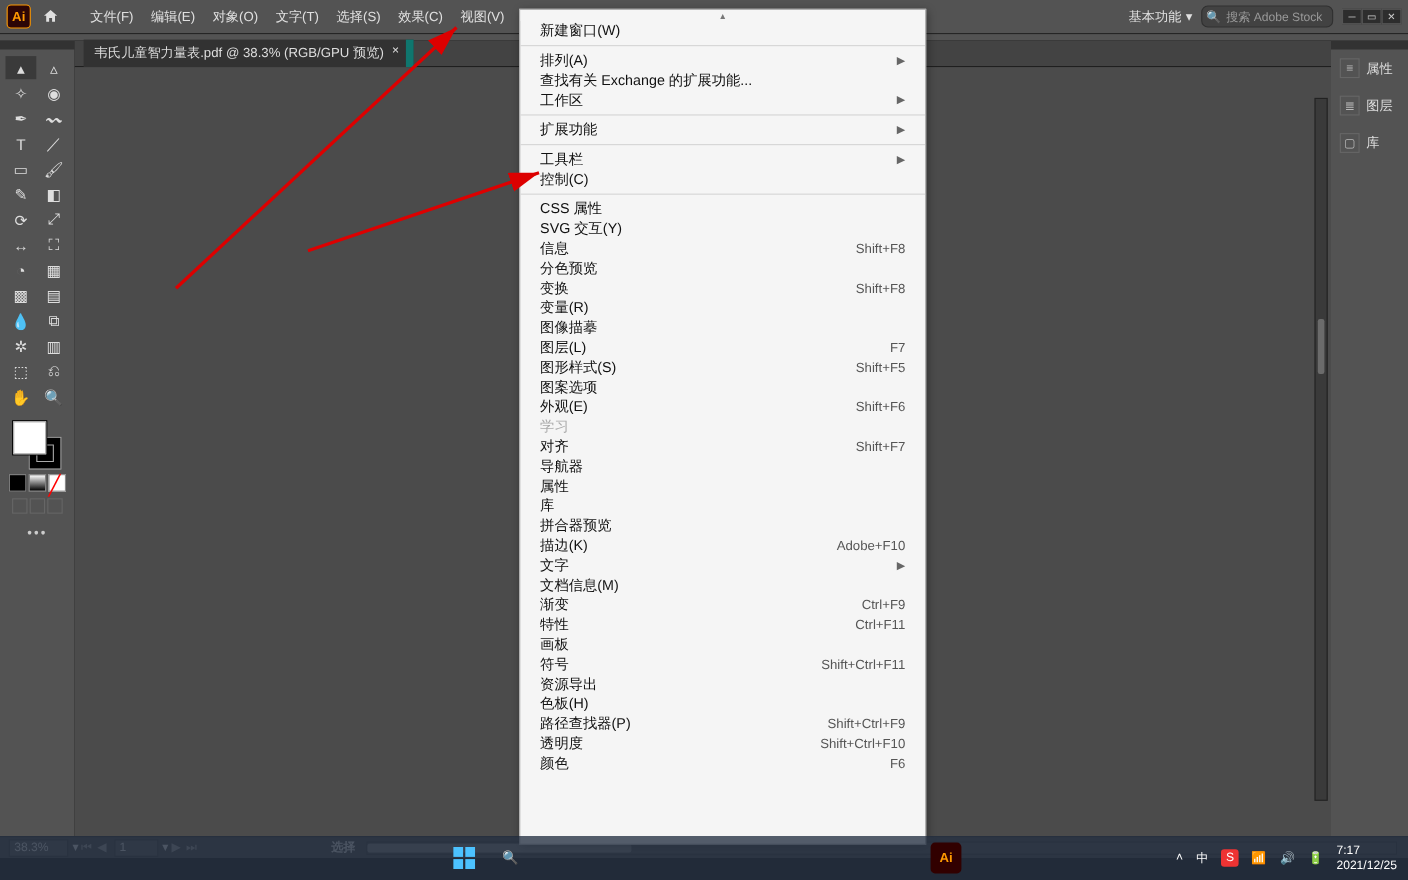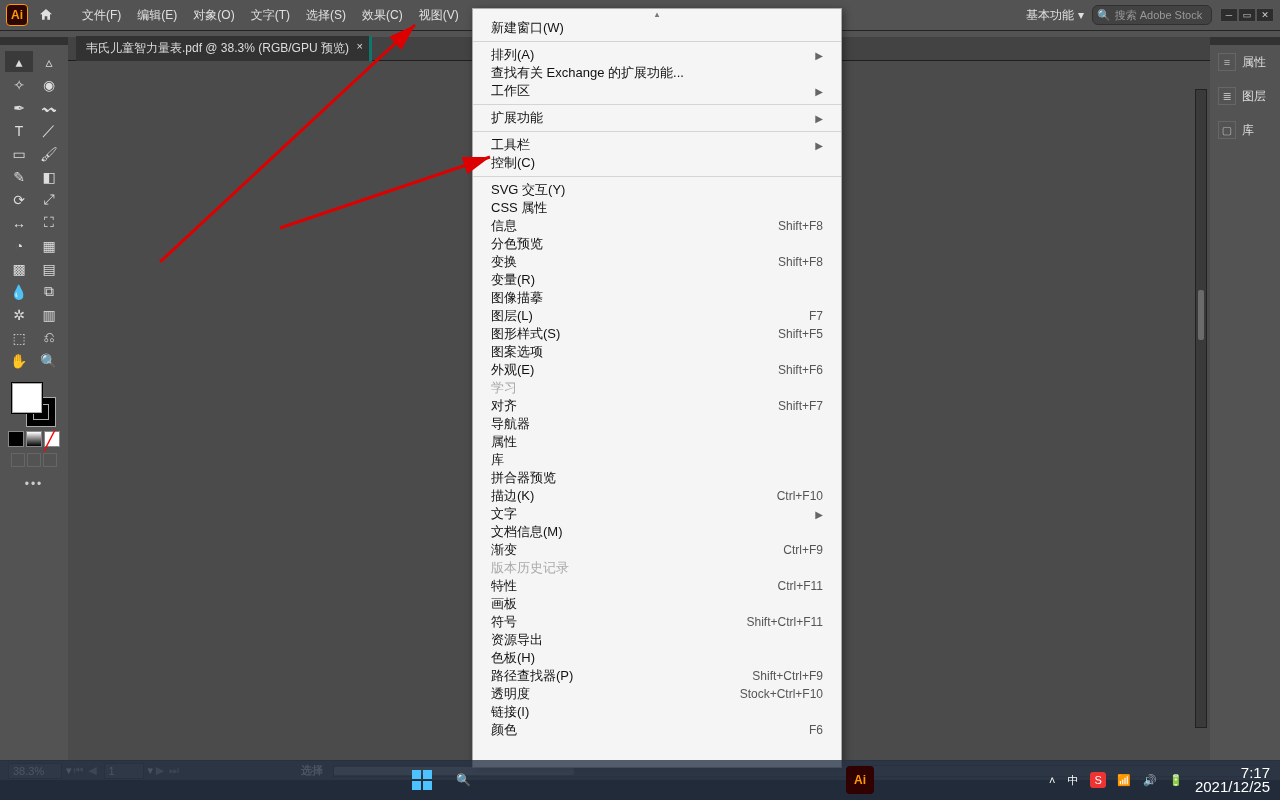--- a/index.html
+++ b/index.html
@@ -24,21 +24,21 @@
 .fill-stroke { position: relative; width: 44px; height: 44px; }
 .fs-fill { position: absolute; top: 0; left: 0; width: 30px; height: 30px; background: #fff; border: 1px solid #aaa; box-shadow: 0 0 0 1px #000; }
 .fs-stroke { position: absolute; bottom: 0; right: 0; width: 30px; height: 30px; background: #000; border: 1px solid #aaa; box-shadow: inset 0 0 0 6px #000, inset 0 0 0 7px #aaa; }
 .sw-row { display: flex; gap: 2px; margin-top: 4px; }
 .sw-sm { width: 16px; height: 16px; border: 1px solid #888; }
 .mode-row { display: flex; gap: 2px; margin-top: 6px; }
 .mode-row > div { width: 14px; height: 14px; border: 1px solid #666; }
 .dots { color: #ccc; margin-top: 10px; letter-spacing: 2px; }
 .doc-area { flex: 1; display: flex; flex-direction: column; background: #323232; }
 .doc-tab-bar { height: 24px; background: #434343; display: flex; align-items: center; padding-left: 8px; border-bottom: 1px solid #1f1f1f; }
-.doc-tab { background: #323232; color: #ddd; font-size: 12px; padding: 4px 20px 4px 10px; position: relative; border-right: 3px solid #0f766e; }
+.doc-tab { background: #323232; color: #ddd; font-size: 12px; padding: 4px 20px 4px 10px; position: relative; border-right: 7px solid #0f766e; }
 .doc-tab .close { position: absolute; right: 6px; top: 4px; color: #ddd; font-size: 11px; }
 .canvas-view { flex: 1; background: #4b4b4b; position: relative; }
 .right-sidebar { width: 70px; background: #535353; display: flex; flex-direction: column; }
 .rs-top { height: 8px; background: #323232; }
 .rs-item { display: flex; align-items: center; gap: 6px; color: #ddd; padding: 8px 8px; font-size: 12px; }
 .rs-icon { width: 18px; height: 18px; display: flex; align-items: center; justify-content: center; border: 1px solid #666; color: #bbb; font-size: 11px; }
 .scroll-v { position: absolute; right: 3px; top: 28px; bottom: 32px; width: 12px; background: #3a3a3a; border: 1px solid #222; }
 .scroll-v::after { content: ""; display: block; margin: 200px 2px 0 2px; height: 50px; background: #6b6b6b; border-radius: 2px; }
 .status-bar { height: 20px; background: #323232; border-top: 1px solid #1a1a1a; display: flex; align-items: center; color: #ccc; font-size: 11px; }
 .zoom-box { width: 54px; height: 16px; background: #424242; border: 1px solid #222; margin: 0 4px 0 8px; padding-left: 4px; display:flex; align-items:center; }
@@ -58,21 +58,21 @@
 .dd-row.disabled { color: #aaa; }
 .dd-row .sc { margin-left: auto; font-size: 12px; color: #555; }
 .dd-row .arrow { margin-left: auto; font-size: 10px; color: #666; }
 .dd-sep { height: 1px; background: #d4d4d4; margin: 4px 0; }
 
 .arrow-svg { position: absolute; pointer-events: none; }
 .taskbar { position: absolute; bottom: 0; left: 0; right: 0; height: 40px; background: #2a3647cc; display: flex; align-items: center; }
 .tb-center { margin-left: 410px; display:flex; gap:18px; align-items:center; }
 .tb-icon { width: 24px; height: 24px; color: #fff; display:flex; align-items:center; justify-content:center; }
 .tb-tray { margin-left: auto; display: flex; align-items: center; gap: 12px; color: #fff; font-size: 11px; padding-right: 10px; }
-.clock { text-align: right; line-height: 14px; font-size: 15px; }
+.clock { text-align: left; line-height: 14px; font-size: 11px; }
 .ai-task { width: 28px; height: 28px; background: #310000; color: #ff9a00; font-weight: bold; display:flex;align-items:center;justify-content:center; border-radius:4px; }
 </style>
 </head>
 <body>
 
 <div class="menubar">
   <div class="ai-logo">Ai</div>
   <div class="home-btn">
     <svg width="16" height="16" viewBox="0 0 24 24" fill="#e0e0e0">
         <path d="M12 3l9 8h-3v8h-4v-5h-4v5H6v-8H3z"></path>
@@ -227,24 +227,24 @@
       <div class="dd-sep"></div>
       <div class="dd-row">
         <span>工具栏</span>
         <span class="arrow">▶</span>
       </div>
       <div class="dd-row">
         <span>控制(C)</span>
       </div>
       <div class="dd-sep"></div>
       <div class="dd-row">
+        <span>CSS 属性</span>
+      </div>
+      <div class="dd-row">
         <span>SVG 交互(Y)</span>
-      </div>
-      <div class="dd-row">
-        <span>CSS 属性</span>
       </div>
       <div class="dd-row">
         <span>信息</span>
         <span class="sc">Shift+F8</span>
       </div>
       <div class="dd-row">
         <span>分色预览</span>
       </div>
       <div class="dd-row">
         <span>变换</span>
@@ -285,36 +285,33 @@
         <span>属性</span>
       </div>
       <div class="dd-row">
         <span>库</span>
       </div>
       <div class="dd-row">
         <span>拼合器预览</span>
       </div>
       <div class="dd-row">
         <span>描边(K)</span>
-        <span class="sc">Ctrl+F10</span>
+        <span class="sc">Adobe+F10</span>
       </div>
       <div class="dd-row">
         <span>文字</span>
         <span class="arrow">▶</span>
       </div>
       <div class="dd-row">
         <span>文档信息(M)</span>
       </div>
       <div class="dd-row">
         <span>渐变</span>
         <span class="sc">Ctrl+F9</span>
       </div>
-      <div class="dd-row disabled">
-        <span>版本历史记录</span>
-      </div>
       <div class="dd-row">
         <span>特性</span>
         <span class="sc">Ctrl+F11</span>
       </div>
       <div class="dd-row">
         <span>画板</span>
       </div>
       <div class="dd-row">
         <span>符号</span>
         <span class="sc">Shift+Ctrl+F11</span>
@@ -324,24 +321,21 @@
       </div>
       <div class="dd-row">
         <span>色板(H)</span>
       </div>
       <div class="dd-row">
         <span>路径查找器(P)</span>
         <span class="sc">Shift+Ctrl+F9</span>
       </div>
       <div class="dd-row">
         <span>透明度</span>
-        <span class="sc">Stock+Ctrl+F10</span>
-      </div>
-      <div class="dd-row">
-        <span>链接(I)</span>
+        <span class="sc">Shift+Ctrl+F10</span>
       </div>
       <div class="dd-row">
         <span>颜色</span>
         <span class="sc">F6</span>
       </div>
     </div>
 </div>
 
 <svg class="arrow-svg" style="left:0;top:0" width="500" height="400">
   <defs>

